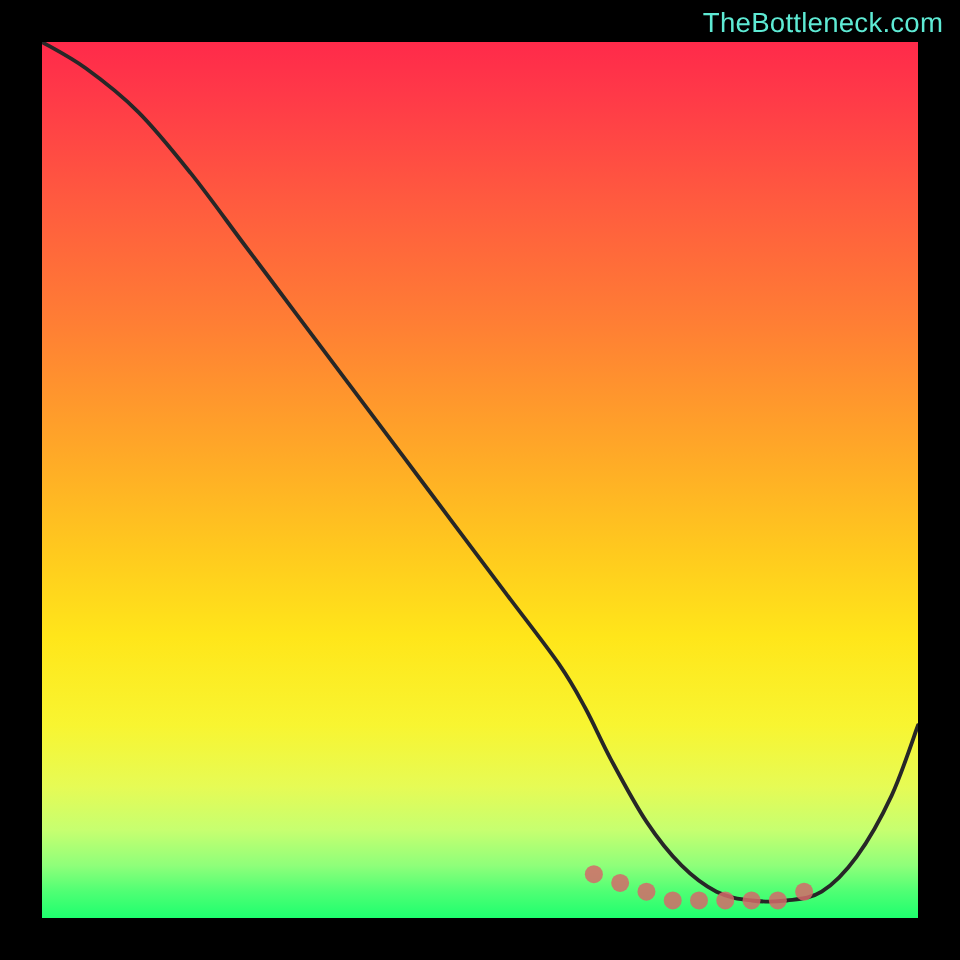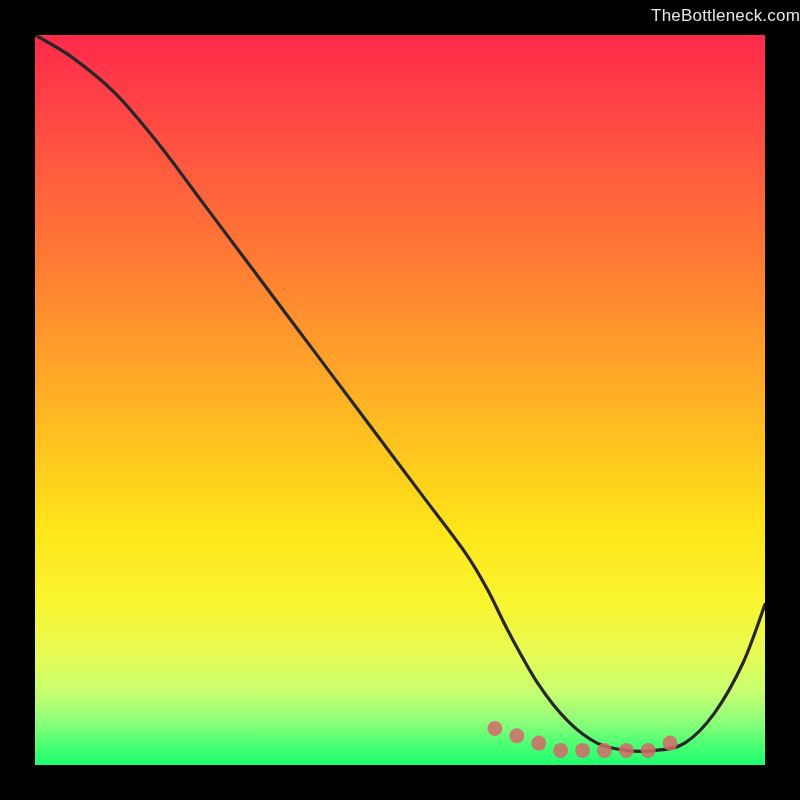--- a/index.html
+++ b/index.html
@@ -41,23 +41,23 @@
   }
   .curve-svg {
     position: absolute;
     inset: 0;
     width: 100%;
     height: 100%;
   }
   .watermark {
     position: absolute;
     top: 6px;
-    right: 0;
-    color: #e5e5e5;
-    font-size: 17px;
+    right: 14px;
+    color: #5eead4;
+    font-size: 23px;
     font-weight: 500;
     letter-spacing: 0.2px;
   }
 </style>
 </head>
 <body>
 
 <div class="watermark">TheBottleneck.com</div>
 
 <div class="frame">

